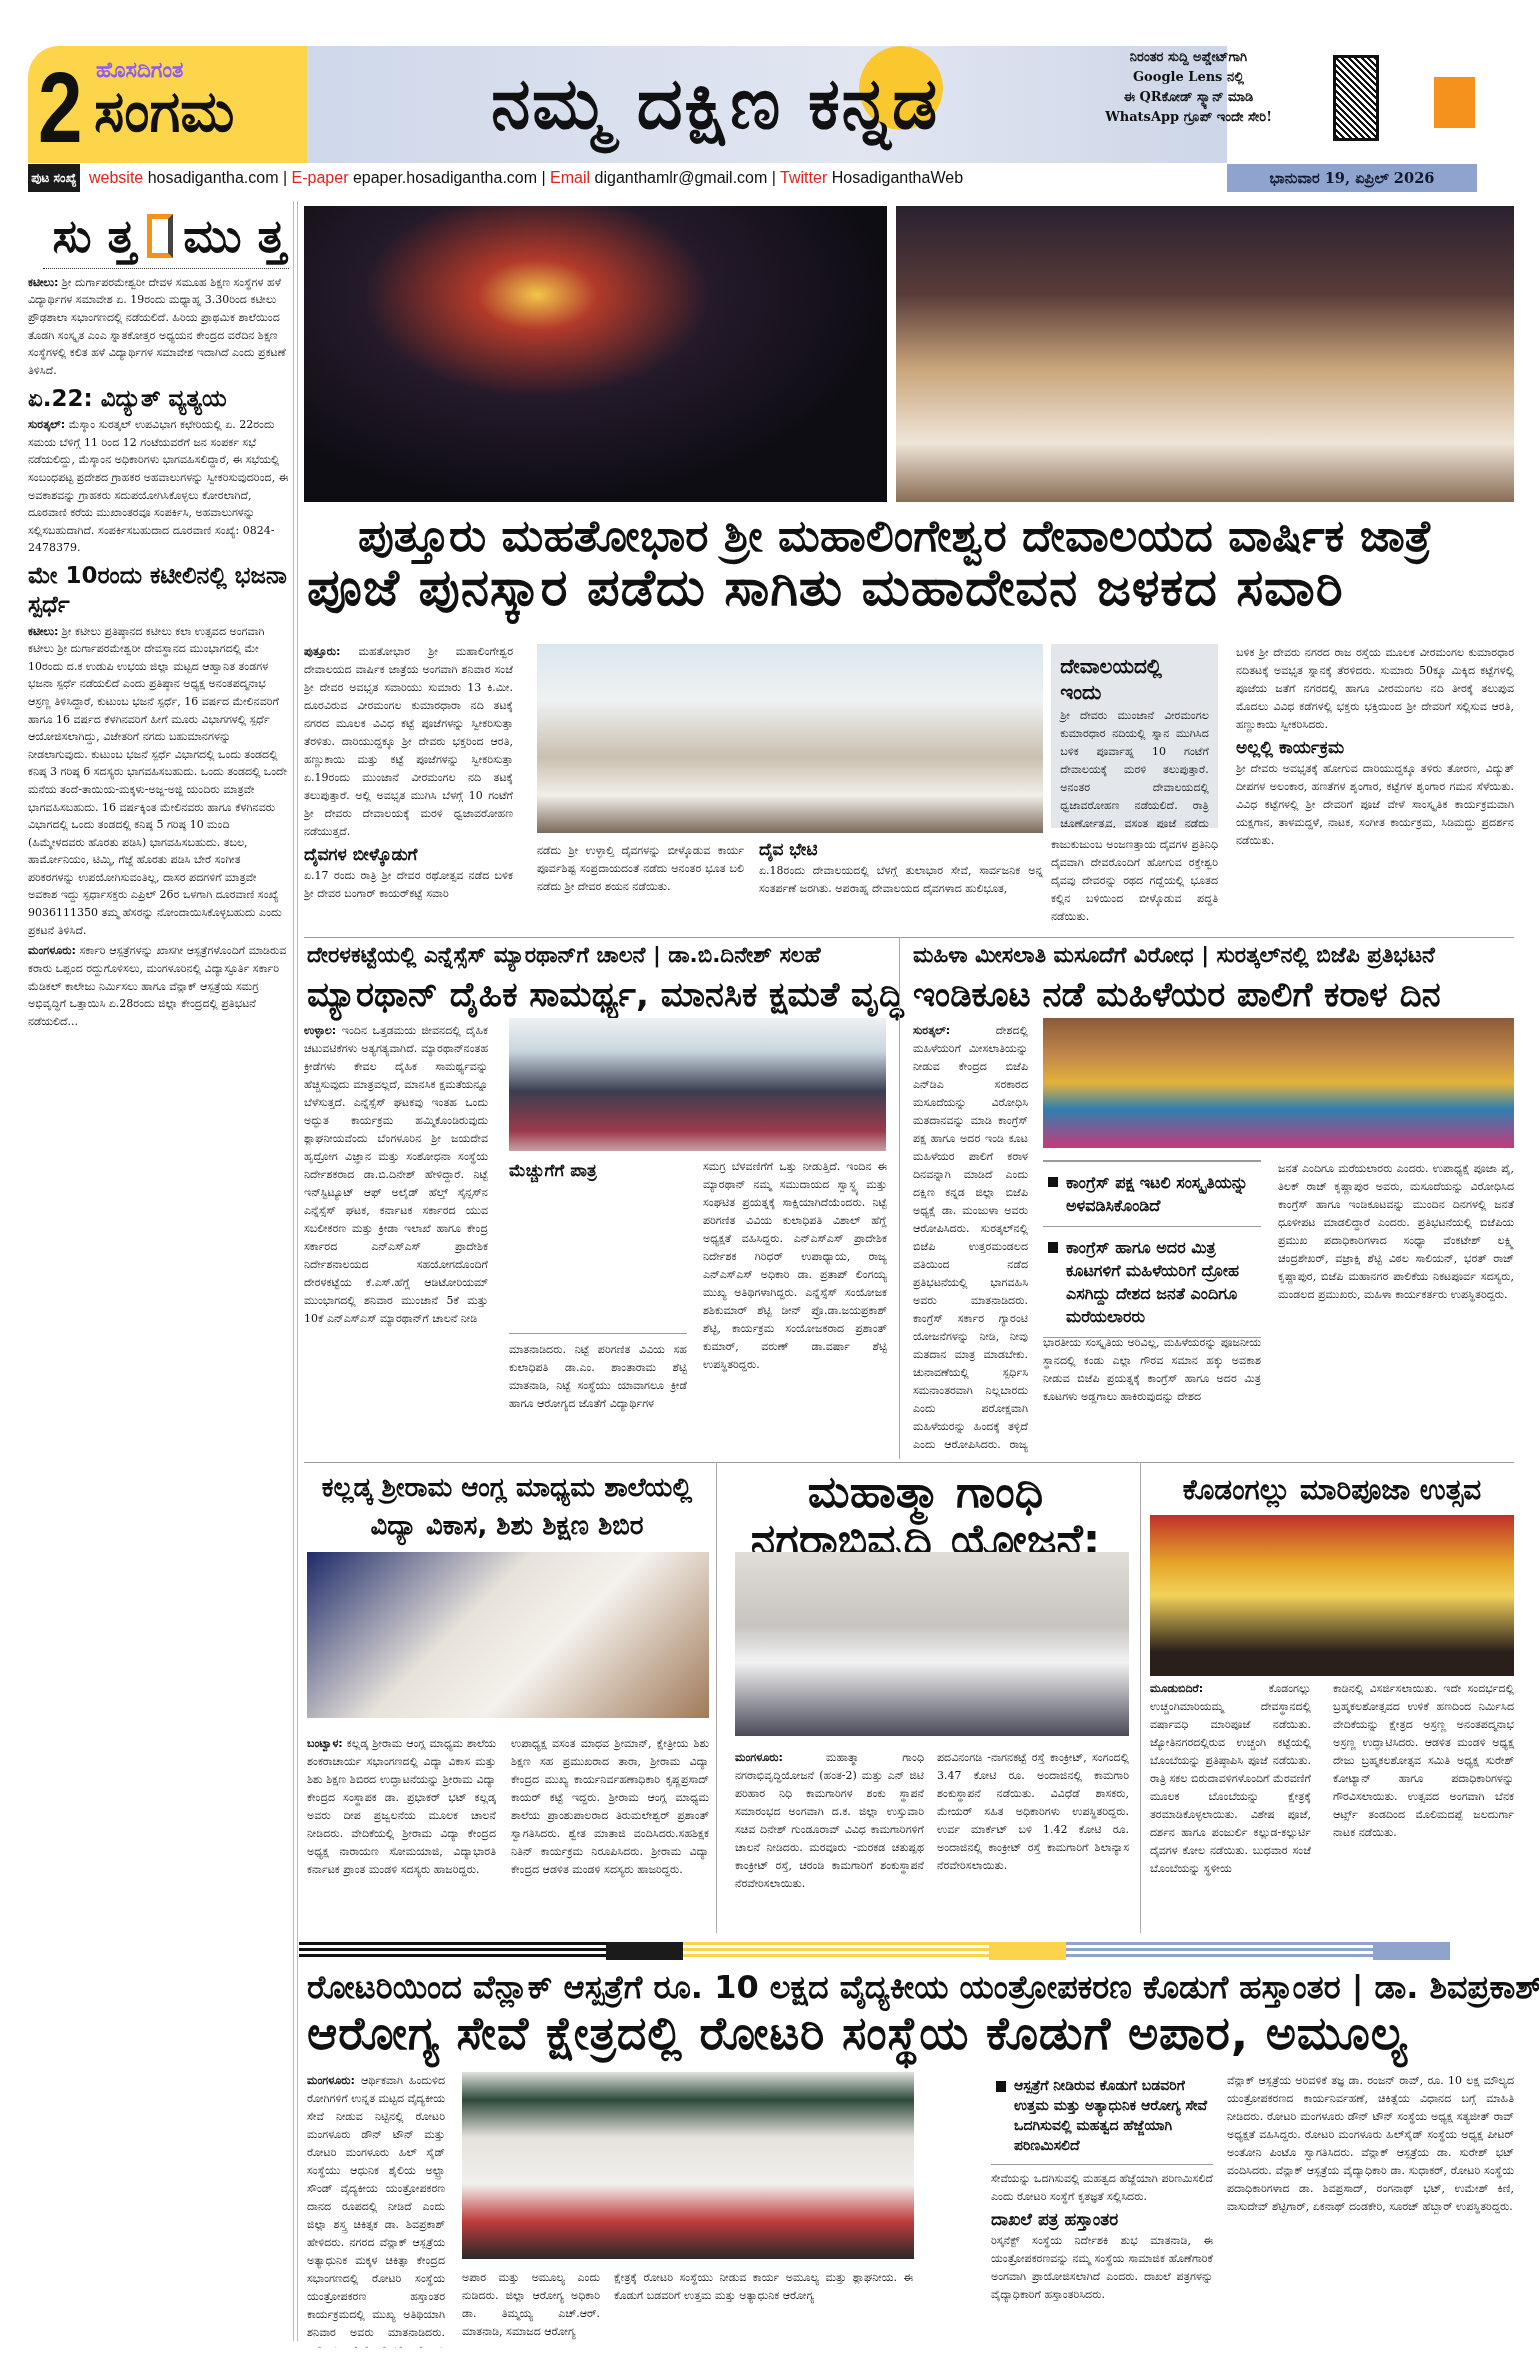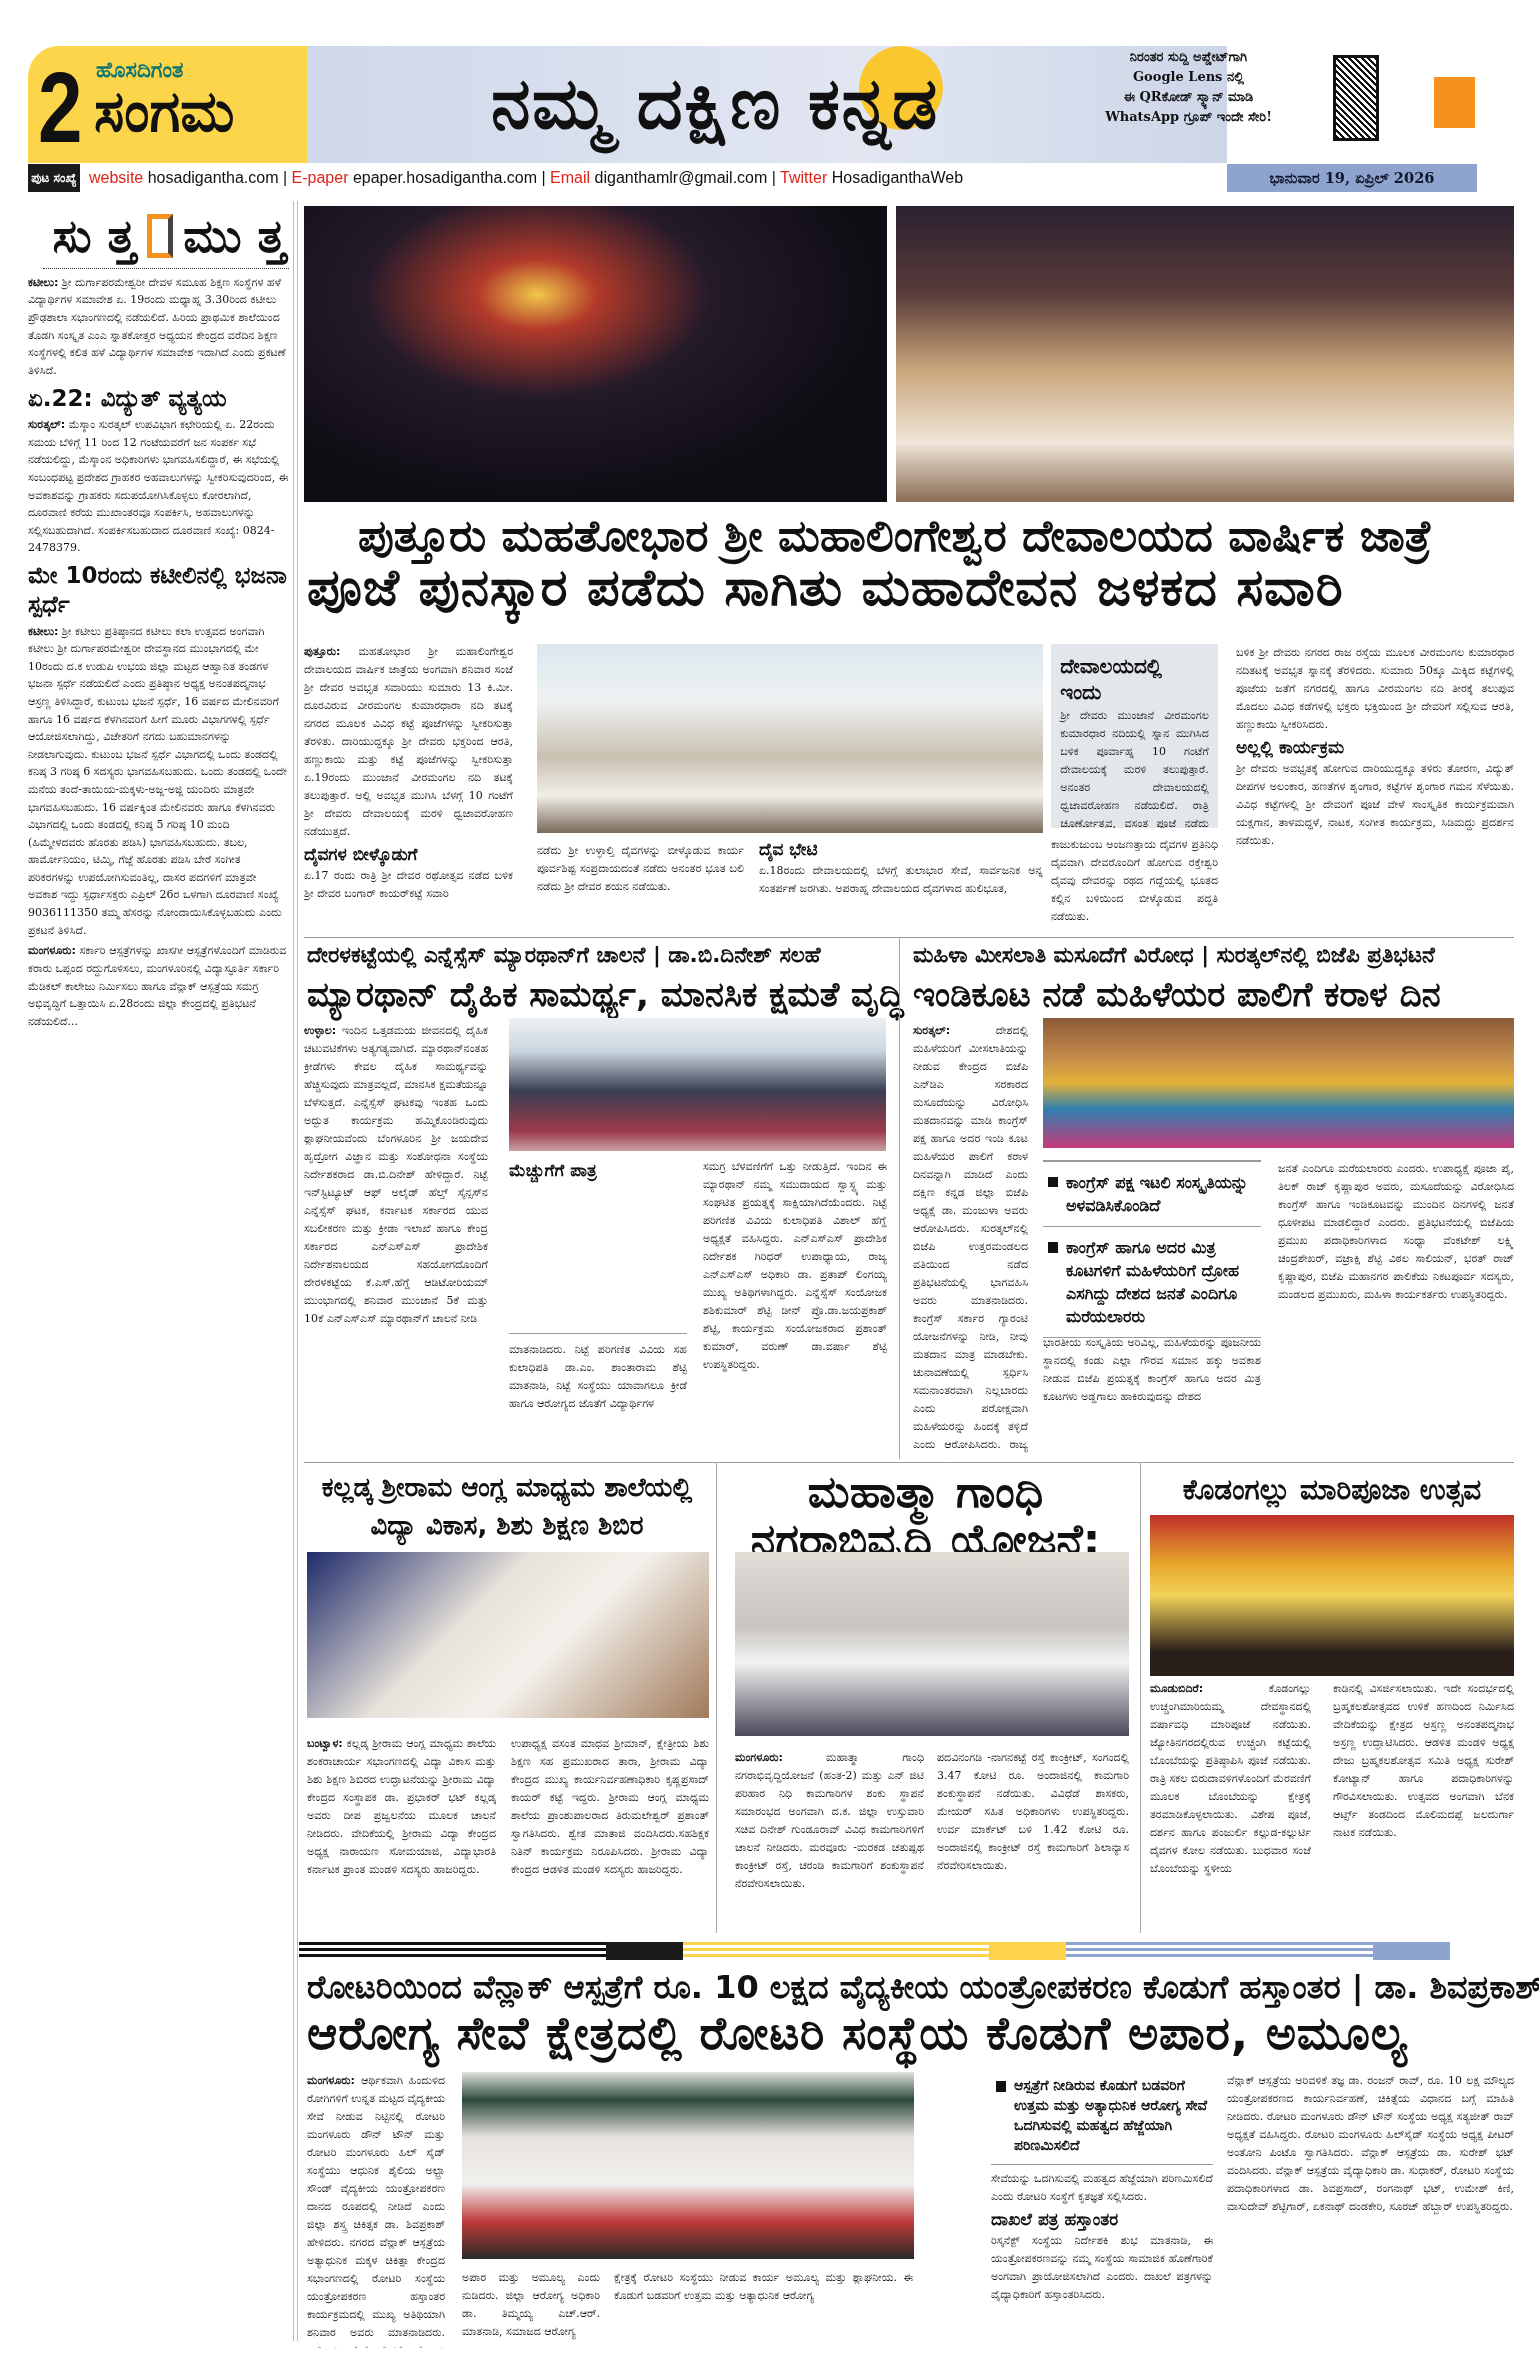--- a/index.html
+++ b/index.html
@@ -3,21 +3,21 @@
 <meta charset="utf-8">
 <style>
 *{box-sizing:border-box;margin:0;padding:0}
 body{width:1540px;height:2377px;background:#fff;font-family:"DejaVu Sans",sans-serif;color:#111;position:relative;overflow:hidden}
 .abs{position:absolute}
 
 .mast-yellow{left:28px;top:46px;width:279px;height:117px;background:#fcd54b;border-top-left-radius:31px}
 .mast-blue{left:307px;top:46px;width:920px;height:117px;background:linear-gradient(90deg,#cfd8ea,#e1e6f1 60%,#cdd6e8)}
 .mast-sun{left:859px;top:46px;width:84px;height:84px;border-radius:50%;background:#fbc72e}
 .page-num{left:38px;top:54px;font-size:100px;font-weight:bold;line-height:107px;font-family:"Liberation Sans",sans-serif;transform:scaleX(.8);transform-origin:left}
-.brand-top{left:96px;top:57px;font-size:21.5px;font-weight:bold;color:#0f766e}
+.brand-top{left:96px;top:57px;font-size:21.5px;font-weight:bold;color:#8b5cf6}
 .brand-main{left:94px;top:77px;font-size:57px;font-weight:bold;line-height:69px}
 .title-main{left:491px;top:61px;font-size:71px;font-weight:bold;font-family:"DejaVu Serif",serif;letter-spacing:1.5px}
 .qr-text{left:1227px;top:47px;width:261px;text-align:center;font-family:"DejaVu Serif",serif;font-size:13px;line-height:20px;font-weight:bold}
 .qr-box{left:1333px;top:55px;width:46px;height:86px;background:repeating-linear-gradient(45deg,#111 0 2.3px,#fff 2.3px 4.6px);border:3.1px solid #111}
 .orange-box{left:1434px;top:77px;width:41px;height:51px;background:#f5921e}
 .tag-black{left:28px;top:164px;width:52px;height:28px;background:#1b1b1b;color:#fff;font-size:12.3px;line-height:28px;text-align:center;font-weight:bold}
 .links{left:89px;top:164px;height:28px;line-height:28px;font-size:16px;white-space:nowrap;font-family:"Liberation Sans",sans-serif}
 .links .lab{color:#e2231a}
 .date-bar{left:1227px;top:164px;width:250px;height:28px;background:#8fa3cf;color:#0f172a;font-size:14.6px;line-height:28px;text-align:center;font-family:"DejaVu Serif",serif;font-weight:bold}
 

